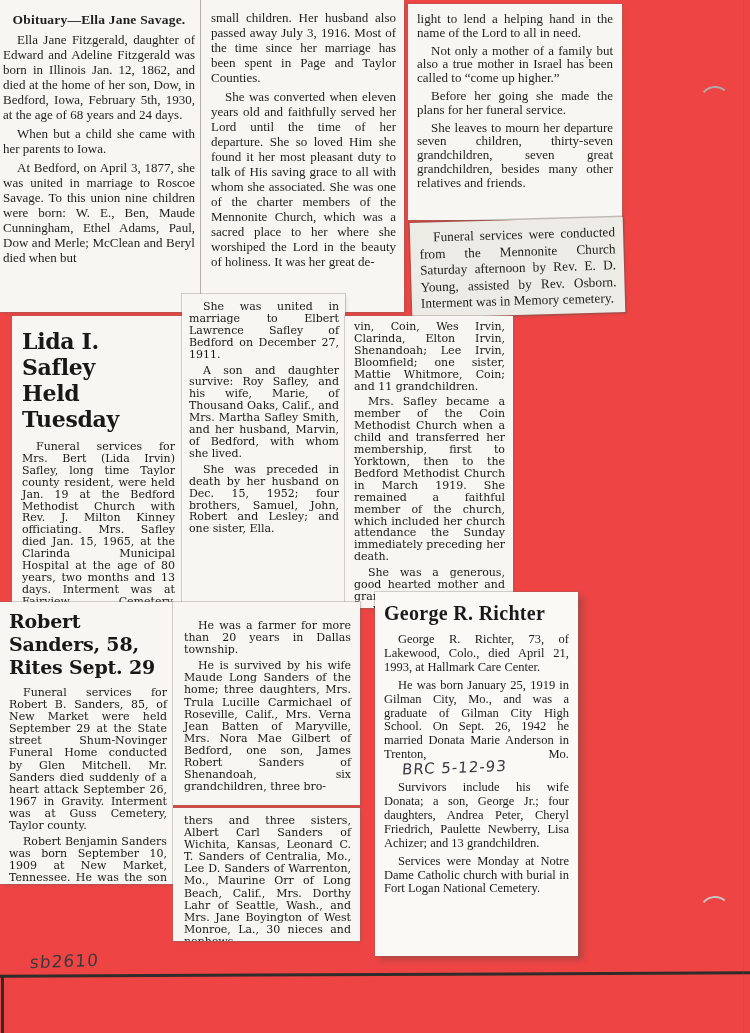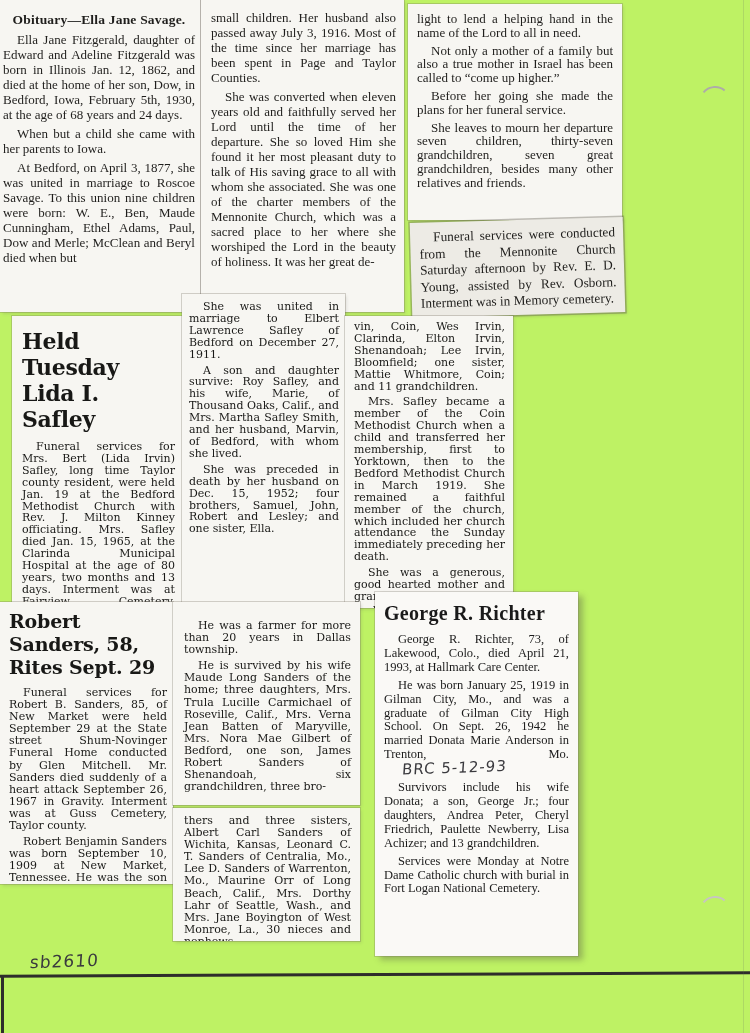--- a/index.html
+++ b/index.html
@@ -1,16 +1,16 @@
 <!DOCTYPE html>
 <html><head>
 <meta charset="utf-8">
 <style>
   html,body{margin:0;padding:0;background:#e8e8e6;}
-  .page{position:relative;width:750px;height:1033px;background:#bef264;overflow:hidden;
+  .page{position:relative;width:750px;height:1033px;background:#ef4444;overflow:hidden;
         font-family:"Liberation Serif","DejaVu Serif",serif;color:#1f1e1c;}
   .clip{position:absolute;background:#f7f6f2;overflow:hidden;
         box-shadow:0 0 0 1px rgba(120,113,100,0.30),1.5px 2px 3px rgba(90,85,75,0.16);}
   .p{margin:0 0 4px;text-indent:14px;text-align:justify;}
   .cont{text-indent:0;}
   
   .savage-main{left:0;top:0;width:404px;height:312px;display:flex;}
   .sv-col{font-size:13px;line-height:15px;}
   .sv-col1{width:192px;padding:12px 5px 0 3px;border-right:1px solid rgba(100,94,84,0.45);}
   .sv-col2{flex:1;padding:10px 8px 0 10px;}
@@ -74,22 +74,22 @@
     <p class="p">Before her going she made the plans for her funeral service.</p>
     <p class="p">She leaves to mourn her departure seven children, thirty-seven grandchildren, seven great grandchildren, besides many other relatives and friends.</p>
   </div>
 
   <div class="clip funeral">
     <p class="p">Funeral services were conducted from the Mennonite Church Saturday afternoon by Rev. E. D. Young, assisted by Rev. Osborn. Interment was in Memory cemetery.</p>
   </div>
 
   <div class="clip sf safley-col1">
     <div class="sf-headline">
+      <div>Lida I. Safley</div>
       <div>Held Tuesday</div>
-      <div>Lida I. Safley</div>
     </div>
     <p class="p">Funeral services for Mrs. Bert (Lida Irvin) Safley, long time Taylor county resident, were held Jan. 19 at the Bedford Methodist Church with Rev. J. Milton Kinney officiating. Mrs. Safley died Jan. 15, 1965, at the Clarinda Municipal Hospital at the age of 80 years, two months and 13 days. Interment was at Fairview Cemetery, Bedford.</p>
 
   </div>
   <div class="clip sf safley-col2">
     <p class="p">She was united in marriage to Elbert Lawrence Safley of Bedford on December 27, 1911.</p>
     <p class="p">A son and daughter survive: Roy Safley, and his wife, Marie, of Thousand Oaks, Calif., and Mrs. Martha Safley Smith, and her husband, Marvin, of Bedford, with whom she lived.</p>
     <p class="p">She was preceded in death by her husband on Dec. 15, 1952; four brothers, Samuel, John, Robert and Lesley; and one sister, Ella.</p>
 
   </div>

